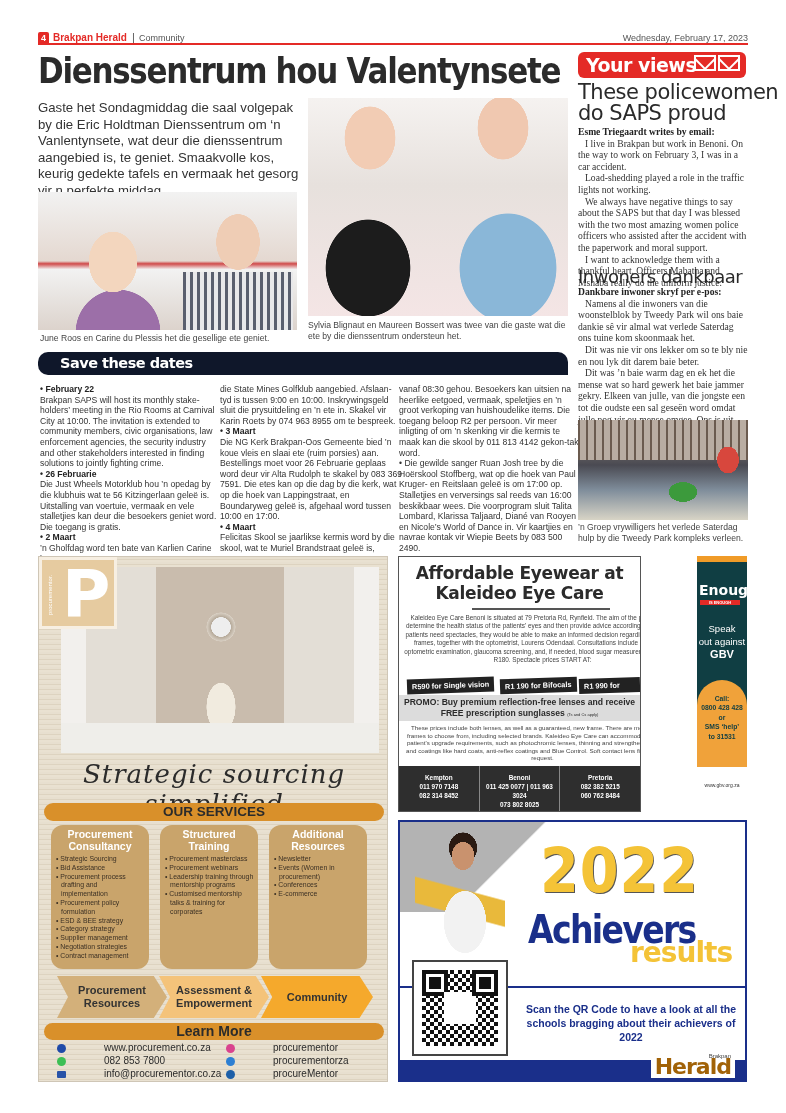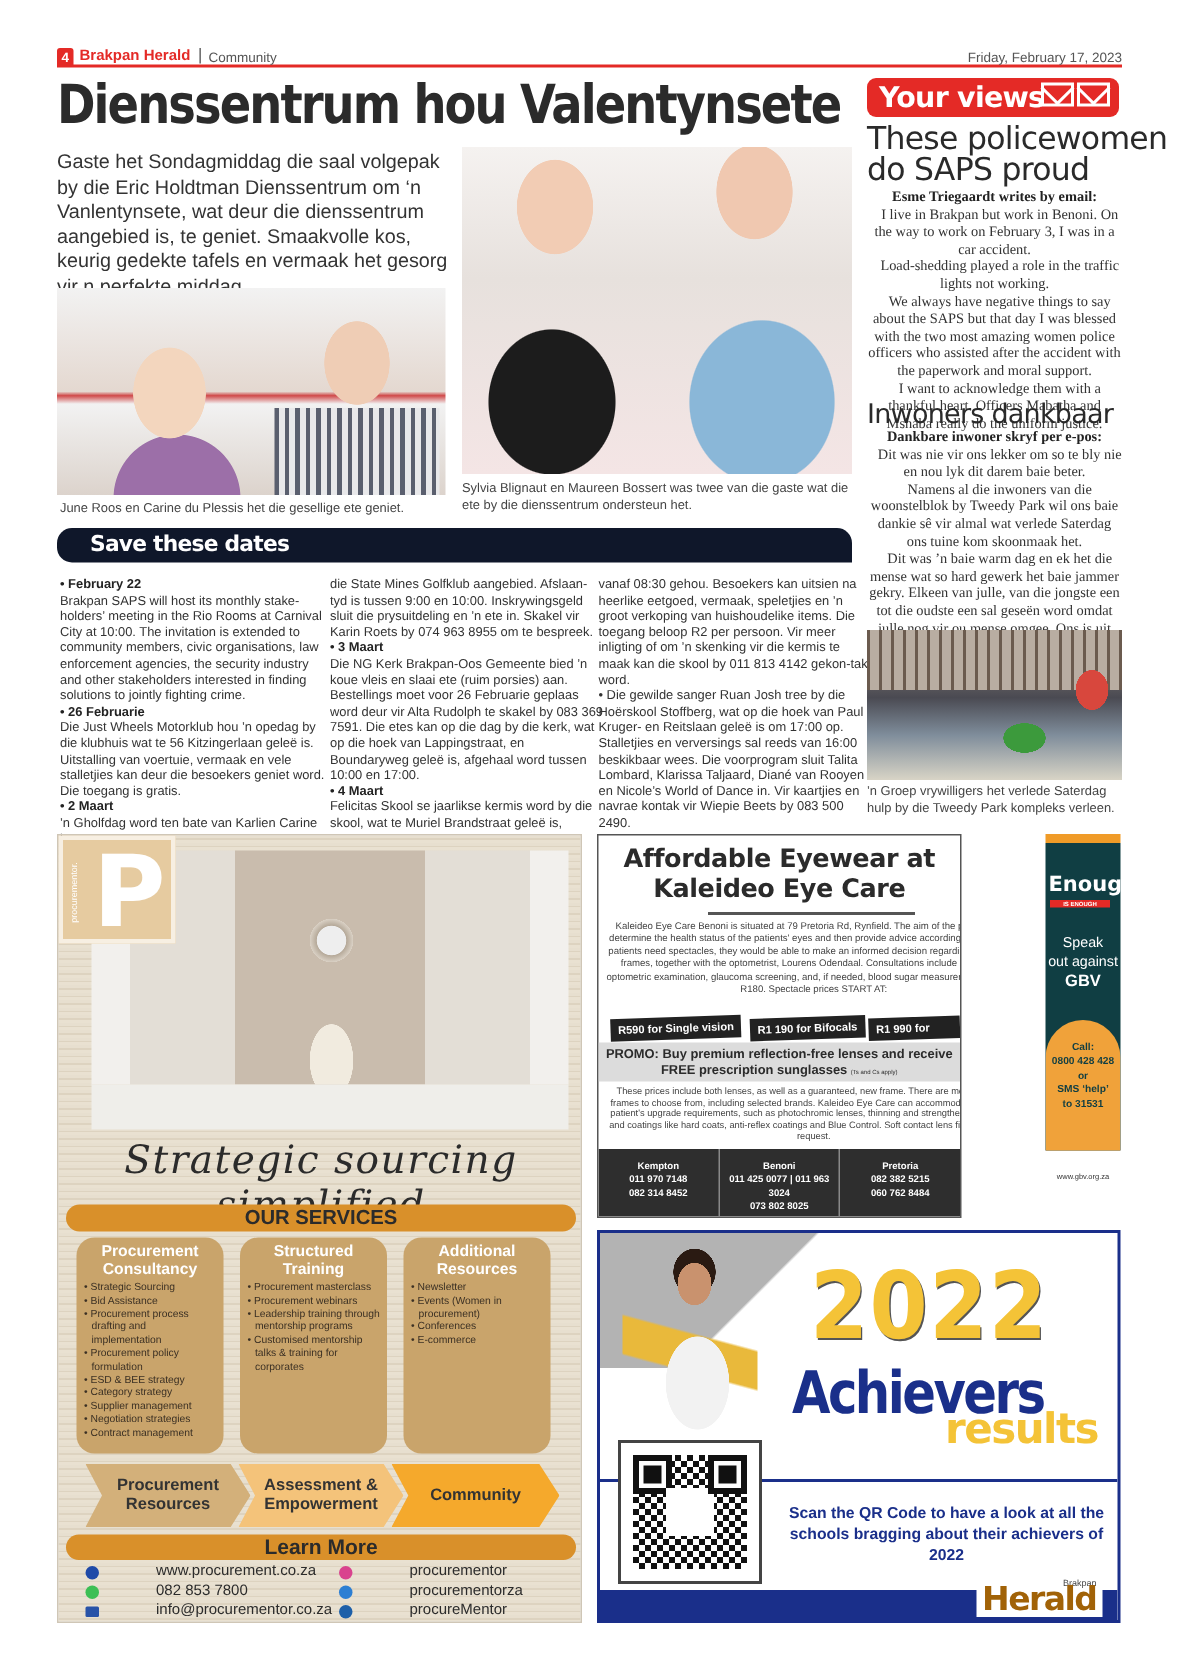--- a/index.html
+++ b/index.html
@@ -45,21 +45,21 @@
   .c2 { left: 220px; }
   .c3 { left: 399px; }
 
   
   .yv { left: 578px; top: 52px; width: 168px; height: 26px; background: #e42a26; border-radius: 6px 6px 6px 6px; }
   .yv span { position: absolute; left: 8px; top: 2px; color: #fff; font: bold 19px "DejaVu Sans", sans-serif; letter-spacing: -0.5px; }
   .env { position: absolute; top: 3px; width: 22px; height: 16px; border: 2px solid #fff; }
   .env::after { content: ""; position: absolute; left: 1px; top: -6px; width: 14px; height: 14px; border-right: 2px solid #fff; border-bottom: 2px solid #fff; transform: rotate(45deg); }
   .rh { left: 578px; font-size: 21px; color: #2a2a2a; line-height: 22px; font-family: "DejaVu Sans", sans-serif; font-weight: normal; letter-spacing: -0.5px; }
   .rbody { left: 578px; width: 170px; font-family: "Liberation Serif", serif; font-size: 9.6px; line-height: 11.6px; color: #333; }
-  .rbody p { text-indent: 7px; text-align: center; }
+  .rbody p { text-indent: 7px; }
   .rbody .by { font-weight: bold; text-indent: 0; color: #222; }
   .photo3 { left: 578px; top: 420px; width: 170px; height: 100px; background:
       radial-gradient(ellipse 20px 14px at 105px 72px,#3c9a3c 70%,transparent 71%),
       radial-gradient(ellipse 18px 22px at 150px 40px,#d8473d 60%,transparent 61%),
       repeating-linear-gradient(90deg,#6b5b4f 0 2px,#b9ada2 2px 8px) 0 0/170px 40px no-repeat,
       linear-gradient(180deg,#a59584,#4a4a52 45%,#7f8d9b 70%,#d8d4c6); }
   .cap3 { left: 578px; top: 522px; width: 175px; }
 
   
   .proc { left: 38px; top: 556px; width: 350px; height: 526px; background: repeating-linear-gradient(180deg,#e7dfcf 0 2px,#ddd3c0 2px 3px,#e9e1d1 3px 5px); border: 1px solid #cfc6b6; overflow: hidden; }
@@ -132,21 +132,21 @@
   .herald .h { font: bold 22px "DejaVu Sans", sans-serif; color: #a16207; letter-spacing: -1px; line-height: 22px; }
 </style>
 </head>
 <body>
 
 <div class="abs hdr">
   <span class="pgnum">4</span>
   <span class="paper">Brakpan Herald</span>
   <span class="sep">|</span>
   <span class="section">Community</span>
-  <span class="date">Friday, February 17, 2023</span>
+  <span class="date">Wednesday, February 17, 2023</span>
 </div>
 
 <h1 class="abs headline">Dienssentrum hou Valentynsete</h1>
 <p class="abs intro">Gaste het Sondagmiddag die saal volgepak by die Eric Holdtman Dienssentrum om ‘n Vanlentynsete, wat deur die dienssentrum aangebied is, te geniet. Smaakvolle kos, keurig gedekte tafels en vermaak het gesorg vir n perfekte middag.</p>
 <div class="abs photo photo1"></div>
 <div class="abs photo photo2"></div>
 <p class="abs cap cap1">June Roos en Carine du Plessis het die gesellige ete geniet.</p>
 <p class="abs cap cap2">Sylvia Blignaut en Maureen Bossert was twee van die gaste wat die ete by die dienssentrum ondersteun het.</p>
 
 <div class="abs savebar">
@@ -182,22 +182,22 @@
 <div class="abs rbody" style="top:126px">
   <p class="by">Esme Triegaardt writes by email:</p>
   <p>I live in Brakpan but work in Benoni. On the way to work on February 3, I was in a car accident.</p>
   <p>Load-shedding played a role in the traffic lights not working.</p>
   <p>We always have negative things to say about the SAPS but that day I was blessed with the two most amazing women police officers who assisted after the accident with the paperwork and moral support.</p>
   <p>I want to acknowledge them with a thankful heart. Officers Mabatha and Mshaba really do the uniform justice.</p>
 </div>
 <h2 class="abs rh" style="top:266px;font-size:18px">Inwoners dankbaar</h2>
 <div class="abs rbody" style="top:286px">
   <p class="by">Dankbare inwoner skryf per e-pos:</p>
+  <p>Namens al die inwoners van die woonstelblok by Tweedy Park wil ons baie dankie sê vir almal wat verlede Saterdag ons tuine kom skoonmaak het.</p>
   <p>Dit was nie vir ons lekker om so te bly nie en nou lyk dit darem baie beter.</p>
-  <p>Namens al die inwoners van die woonstelblok by Tweedy Park wil ons baie dankie sê vir almal wat verlede Saterdag ons tuine kom skoonmaak het.</p>
   <p>Dit was ’n baie warm dag en ek het die mense wat so hard gewerk het baie jammer gekry. Elkeen van julle, van die jongste een tot die oudste een sal geseën word omdat julle nog vir ou mense omgee. Ons is uit ons harte dankbaar.</p>
 </div>
 <div class="abs photo3"></div>
 <p class="abs cap cap3">’n Groep vrywilligers het verlede Saterdag hulp by die Tweedy Park kompleks verleen.</p>
 
 <div class="abs proc">
   <div class="abs proc-photo"></div>
   <div class="abs plogo">
     <span class="P">P</span>
     <span class="pm">procurementor.</span>

